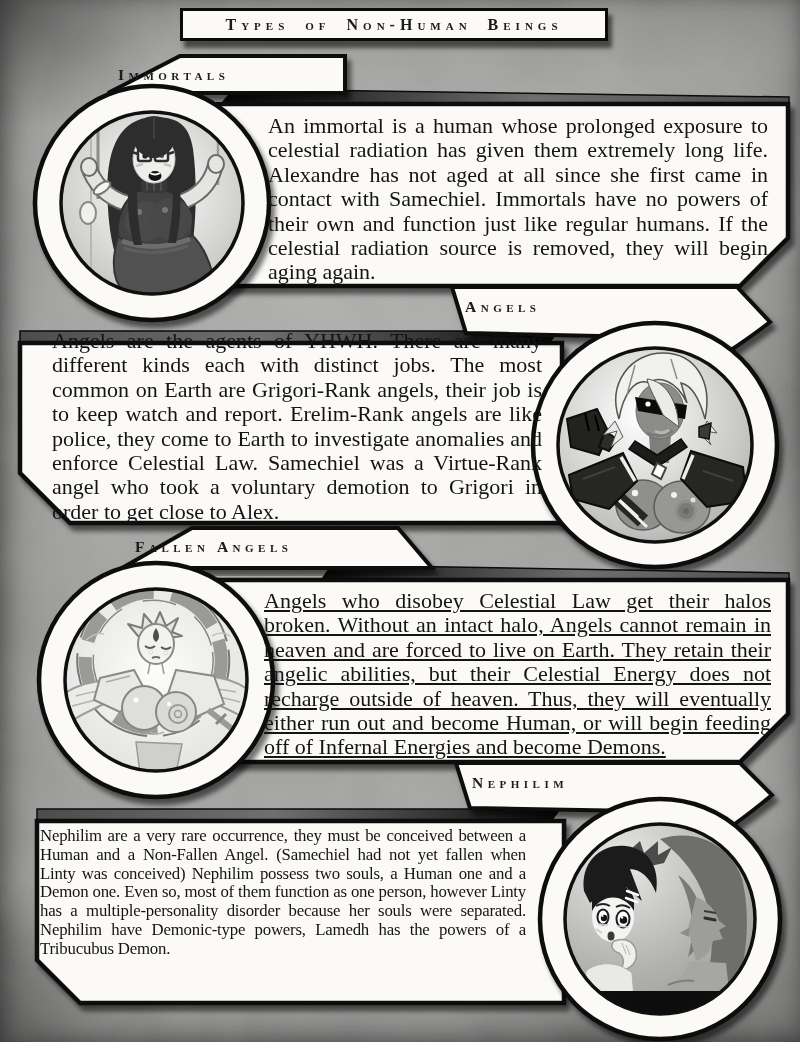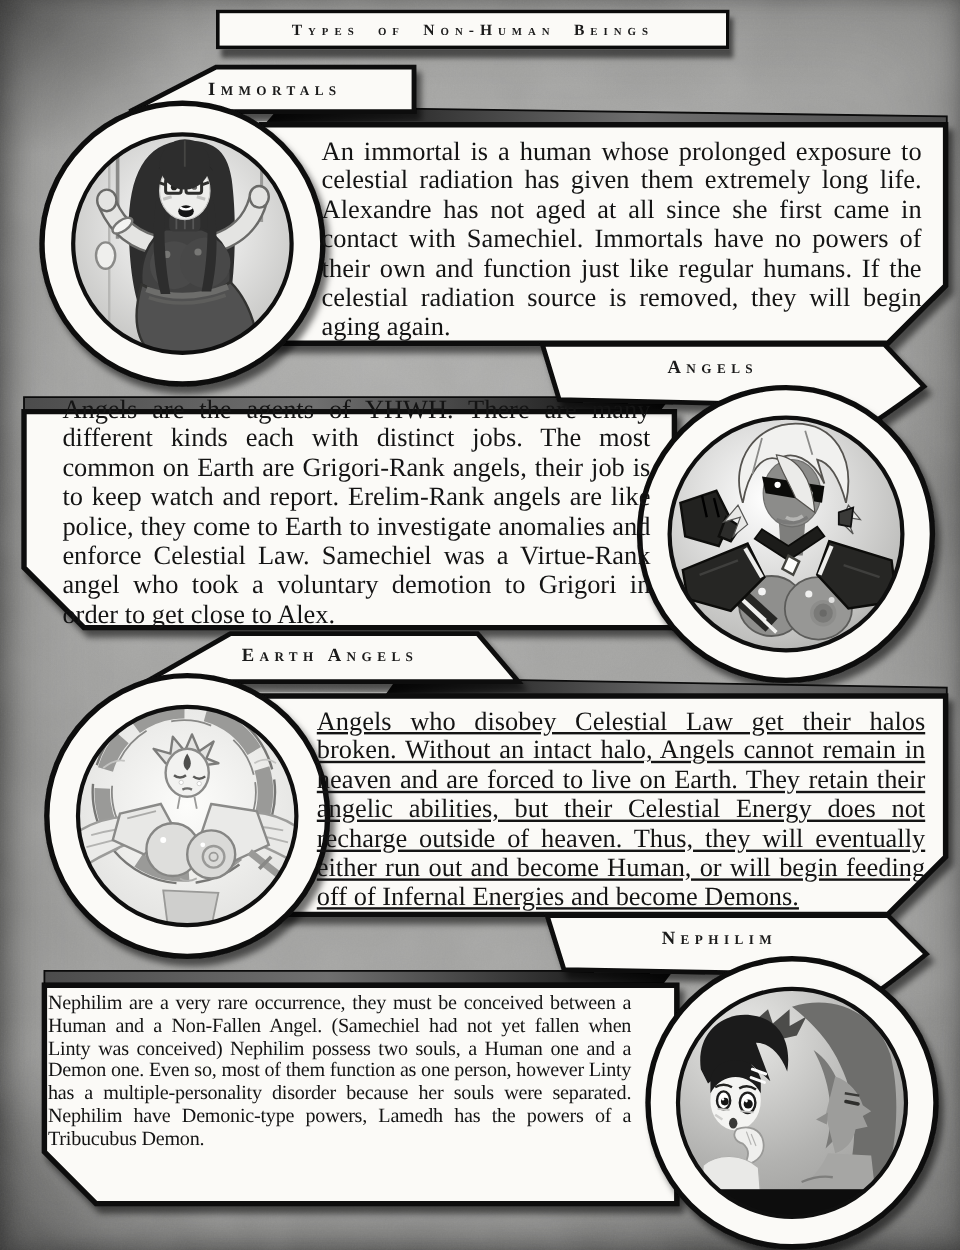--- a/index.html
+++ b/index.html
@@ -18,26 +18,26 @@
                 inset 0 -16px 34px -12px rgba(0,0,0,.38);
     font-family:"Liberation Serif","DejaVu Serif",serif;
   }
   .layer{position:absolute;left:0;top:0;}
   
   #title-bar{
     position:absolute;left:180px;top:8px;width:428px;height:33px;
     background:#fbfaf7;border:3px solid #0b0b0b;box-sizing:border-box;
     box-shadow:4px 7px 4px rgba(0,0,0,.55);
     text-align:center;line-height:27px;
-    font-variant:small-caps;font-weight:600;font-size:13px;
+    font-variant:small-caps;font-weight:600;font-size:16px;
     letter-spacing:5px;word-spacing:7px;color:#1b1b1b;
   }
   
   .tab-label{
-    position:absolute;height:28px;text-align:center;line-height:28px;
+    position:absolute;height:28px;text-align:left;line-height:28px;
     font-variant:small-caps;font-weight:600;font-size:15.5px;
     letter-spacing:4.5px;color:#1b1b1b;pointer-events:none;
   }
   #tl1{left:118px;top:61px;width:222px;}
   #tl2{left:465px;top:293px;width:258px;font-family:Liberation Serif, serif;}
   #tl3{left:135px;top:533px;width:280px;}
   #tl4{left:472px;top:769px;width:255px;}
   
   .body-text{
     position:absolute;color:#141414;text-align:justify;
@@ -305,19 +305,19 @@
   </svg>
 
   <div id="title-bar">Types of Non-Human Beings</div>
 
   <div id="tl1" class="tab-label">Immortals</div>
   <div id="bt1" class="body-text">An immortal is a human whose prolonged exposure to celestial radiation has given them extremely long life. Alexandre has not aged at all since she first came in contact with Samechiel. Immortals have no powers of their own and function just like regular humans. If the celestial radiation source is removed, they will begin aging again.</div>
 
   <div id="tl2" class="tab-label">Angels</div>
   <div id="bt2" class="body-text">Angels are the agents of YHWH. There are many different kinds each with distinct jobs. The most common on Earth are Grigori-Rank angels, their job is to keep watch and report. Erelim-Rank angels are like police, they come to Earth to investigate anomalies and enforce Celestial Law. Samechiel was a Virtue-Rank angel who took a voluntary demotion to Grigori in order to get close to Alex.</div>
 
-  <div id="tl3" class="tab-label">Earth Angels</div>
+  <div id="tl3" class="tab-label">Fallen Angels</div>
   <div id="bt3" class="body-text">Angels who disobey Celestial Law get their halos broken. Without an intact halo, Angels cannot remain in heaven and are forced to live on Earth. They retain their angelic abilities, but their Celestial Energy does not recharge outside of heaven. Thus, they will eventually either run out and become Human, or will begin feeding off of Infernal Energies and become Demons.</div>
 
   <div id="tl4" class="tab-label">Nephilim</div>
   <div id="bt4" class="body-text">Nephilim are a very rare occurrence, they must be conceived between a Human and a Non-Fallen Angel. (Samechiel had not yet fallen when Linty was conceived) Nephilim possess two souls, a Human one and a Demon one. Even so, most of them function as one person, however Linty has a multiple-personality disorder because her souls were separated. Nephilim have Demonic-type powers, Lamedh has the powers of a Tribucubus Demon.</div>
 
 </div>
 
 </body></html>

